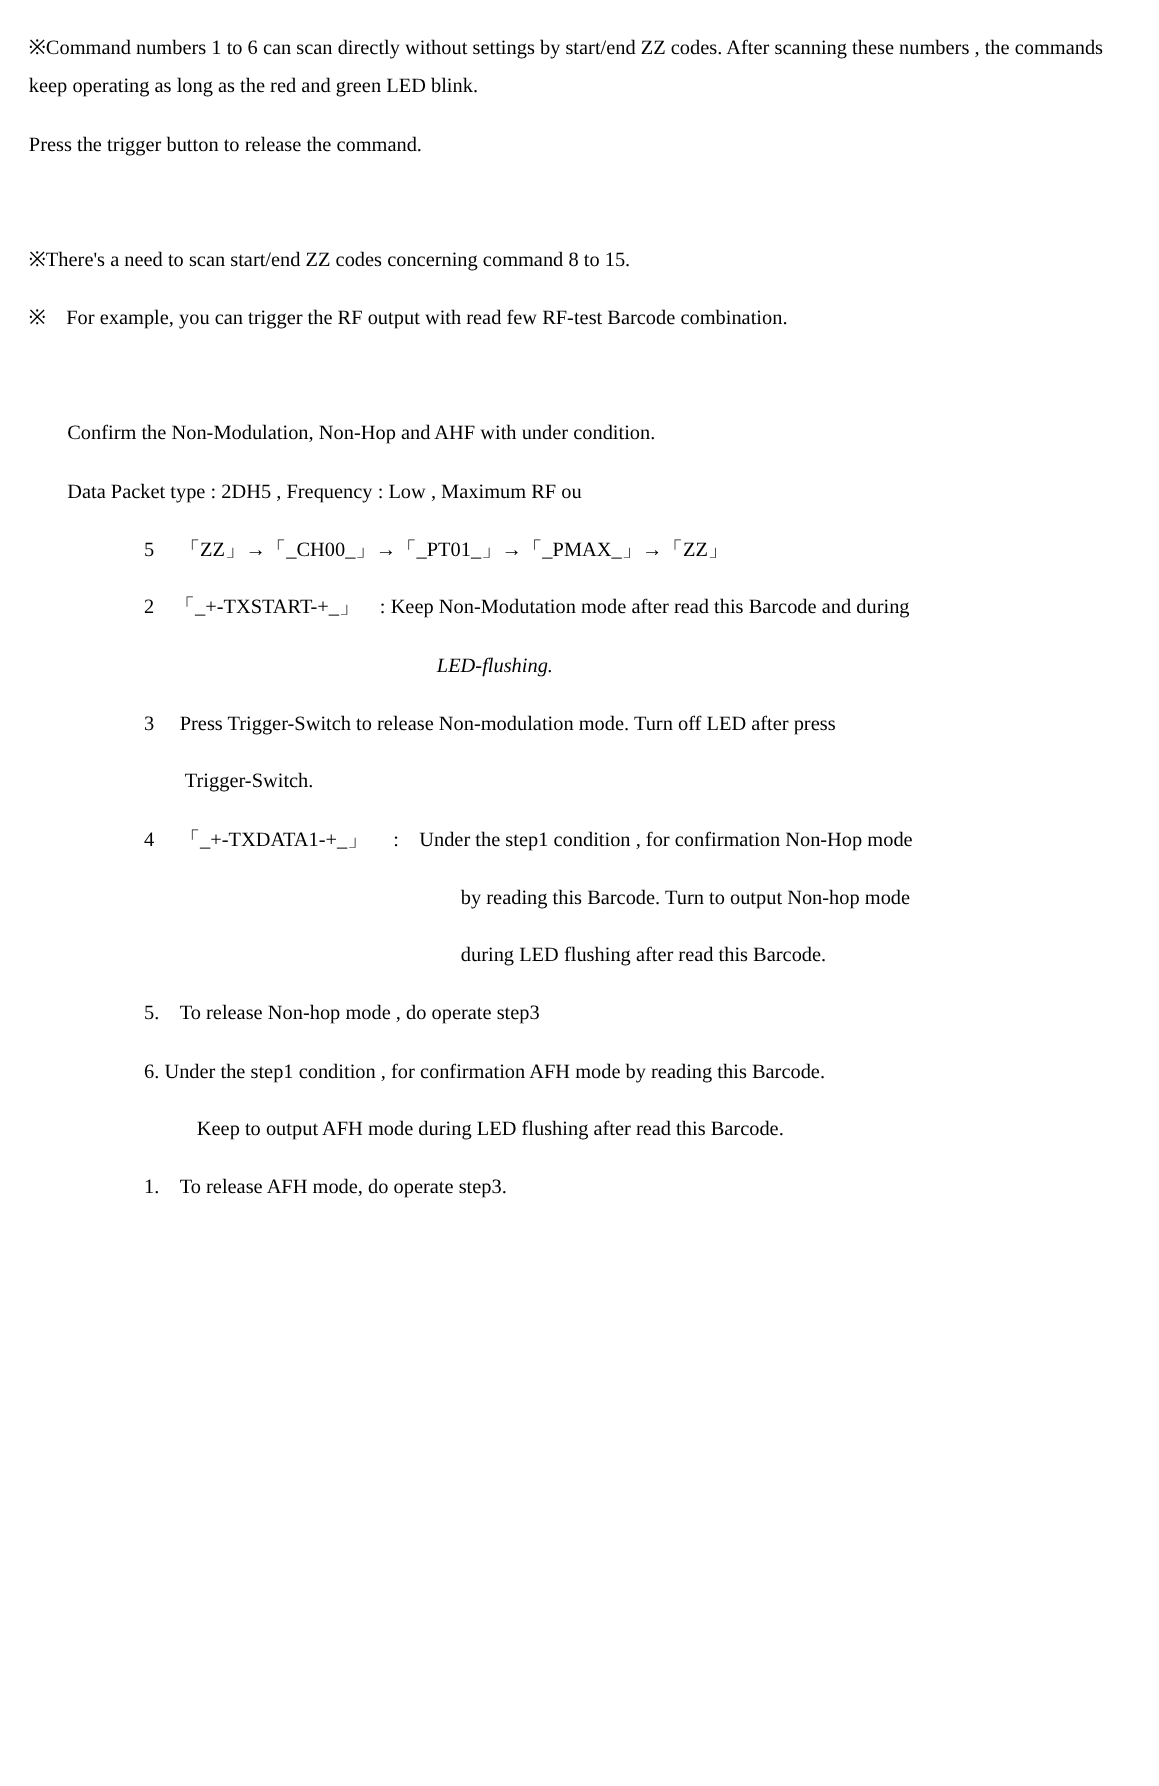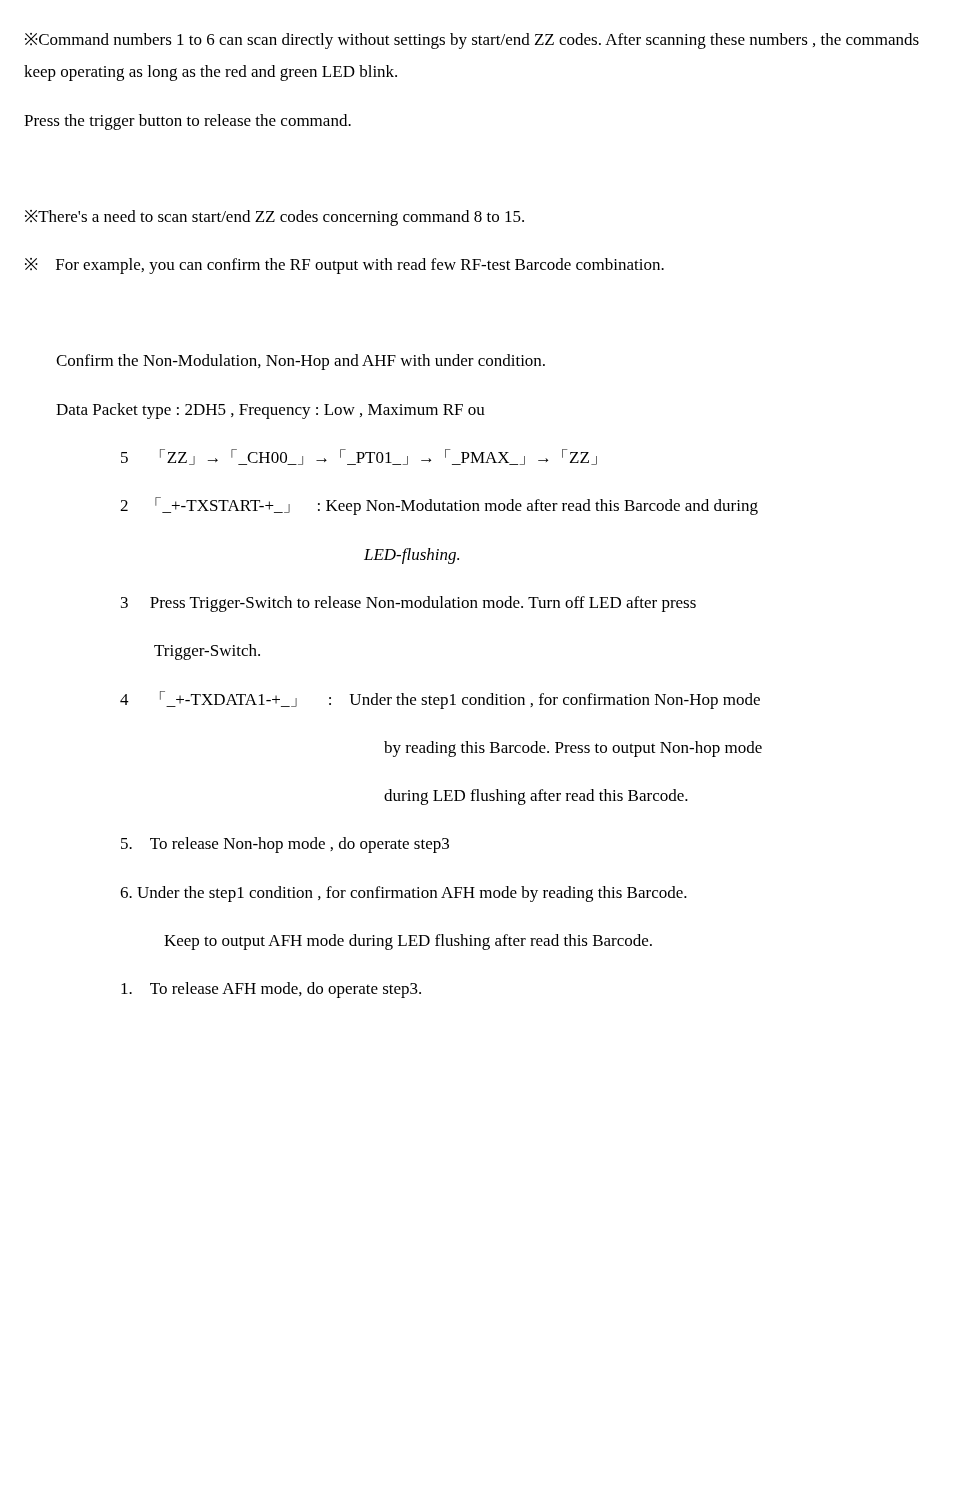--- a/index.html
+++ b/index.html
@@ -45,30 +45,30 @@
       font-weight: bold;
     }
   </style>
 </head>
 <body>
 
 <div class="para">※Command numbers 1 to 6 can scan directly without settings by start/end ZZ codes. After scanning these numbers , the commands keep operating as long as the red and green LED blink.</div>
 <div class="para">Press the trigger button to release the command.</div>
 <div class="spacer"></div>
 <div class="para">※There's a need to scan start/end ZZ codes concerning command 8 to 15.</div>
-<div class="para">※　For example, you can confirm the RF output with read few RF-test Barcode combination.</div>
+<div class="para">※　For example, you can trigger the RF output with read few RF-test Barcode combination.</div>
 <div class="spacer"></div>
 <div class="para pre-indent">Confirm the Non-Modulation, Non-Hop and AHF with under condition.</div>
 <div class="para pre-indent">Data Packet type : 2DH5 , Frequency : Low , Maximum RF ou</div>
 <div class="para indent1">5　 「ZZ」→「_CH00_」→「_PT01_」→「_PMAX_」→「ZZ」</div>
 <div class="para indent1">2　「_+-TXSTART-+_」　: Keep Non-Modutation mode after read this Barcode and during</div>
 <div class="para indent-wide">LED-flushing.</div>
 <div class="para indent1">3　 Press Trigger-Switch to release Non-modulation mode. Turn off LED after press</div>
 <div class="para indent2">Trigger-Switch.</div>
 <div class="para indent1">4　 「_+-TXDATA1-+_」　 :　Under the step1 condition , for confirmation Non-Hop mode</div>
-<div class="para indent-wide2">by reading this Barcode. Press to output Non-hop mode</div>
+<div class="para indent-wide2">by reading this Barcode. Turn to output Non-hop mode</div>
 <div class="para indent-wide2">during LED flushing after read this Barcode.</div>
 <div class="para indent1">5.　To release Non-hop mode , do operate step3</div>
 <div class="para indent1">6. Under the step1 condition , for confirmation AFH mode by reading this Barcode.</div>
 <div class="para indent-keep">Keep to output AFH mode during LED flushing after read this Barcode.</div>
 <div class="para indent1">1.　To release AFH mode, do operate step3.</div>
 
 <div class="footer">15</div>
 
 </body></html>

